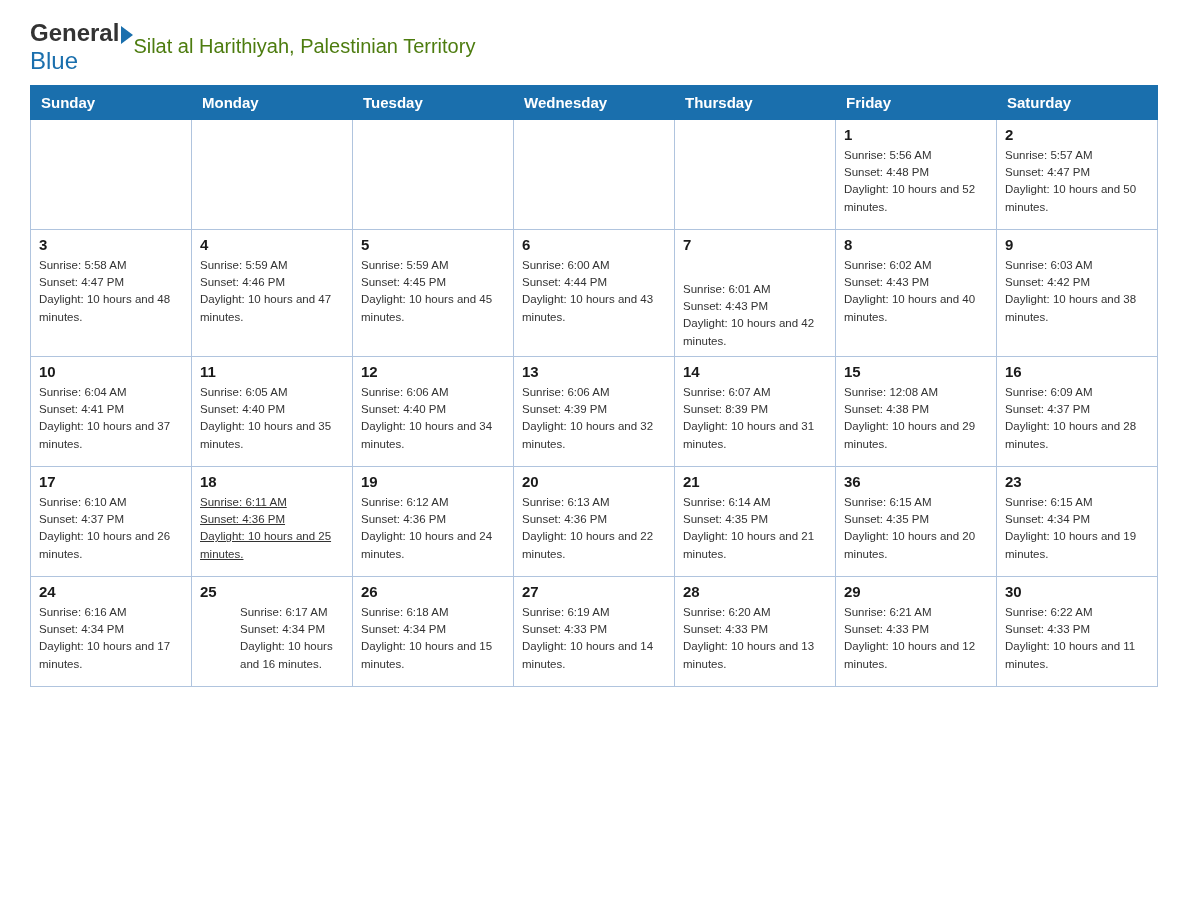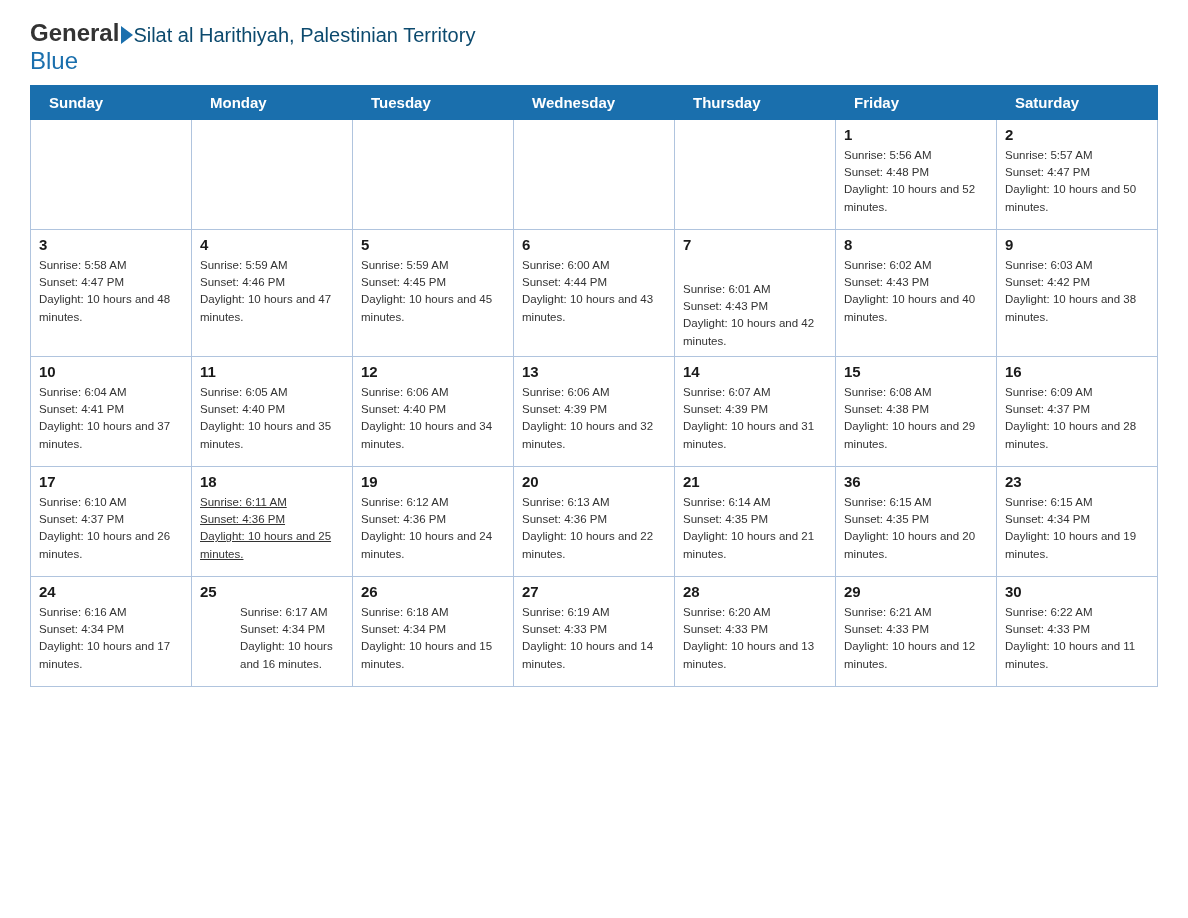--- a/index.html
+++ b/index.html
@@ -25,34 +25,34 @@
       text-align: right;
     }
     .month-title {
       font-size: 52px;
       font-weight: bold;
       color: #222;
       line-height: 1.1;
     }
     .subtitle {
       font-size: 20px;
-      color: #0c4a6e;
-      margin-top: 4px;
+      color: #4d7c0f;
+      margin-top: 15px;
     }
     .calendar {
       width: 100%;
       border-collapse: collapse;
       margin-top: 10px;
     }
     .calendar th {
       background: #1a6fad;
       color: #fff;
       font-size: 15px;
       font-weight: bold;
-      padding: 8px 18px;
+      padding: 8px 10px;
       text-align: left;
       border: 1px solid #1a6fad;
       margin-left: 24px;
     }
     .calendar td {
       border: 1px solid #b0c4de;
       vertical-align: top;
       padding: 6px 8px;
       width: 14.28%;
       height: 110px;
@@ -189,26 +189,26 @@
         </td>
         <td>
           <span class="day-number">13</span>
           <div class="day-info" style="white-space: pre-line;">Sunrise: 6:06 AM
 Sunset: 4:39 PM
 Daylight: 10 hours and 32 minutes.</div>
         </td>
         <td>
           <span class="day-number">14</span>
           <div class="day-info" style="white-space: pre-line;">Sunrise: 6:07 AM
-Sunset: 4:39 PM
+Sunset: 8:39 PM
 Daylight: 10 hours and 31 minutes.</div>
         </td>
         <td>
           <span class="day-number">15</span>
-          <div class="day-info" style="white-space: pre-line;">Sunrise: 6:08 AM
+          <div class="day-info" style="white-space: pre-line;">Sunrise: 12:08 AM
 Sunset: 4:38 PM
 Daylight: 10 hours and 29 minutes.</div>
         </td>
         <td>
           <span class="day-number">16</span>
           <div class="day-info" style="white-space: pre-line;">Sunrise: 6:09 AM
 Sunset: 4:37 PM
 Daylight: 10 hours and 28 minutes.</div>
         </td>
       </tr>

